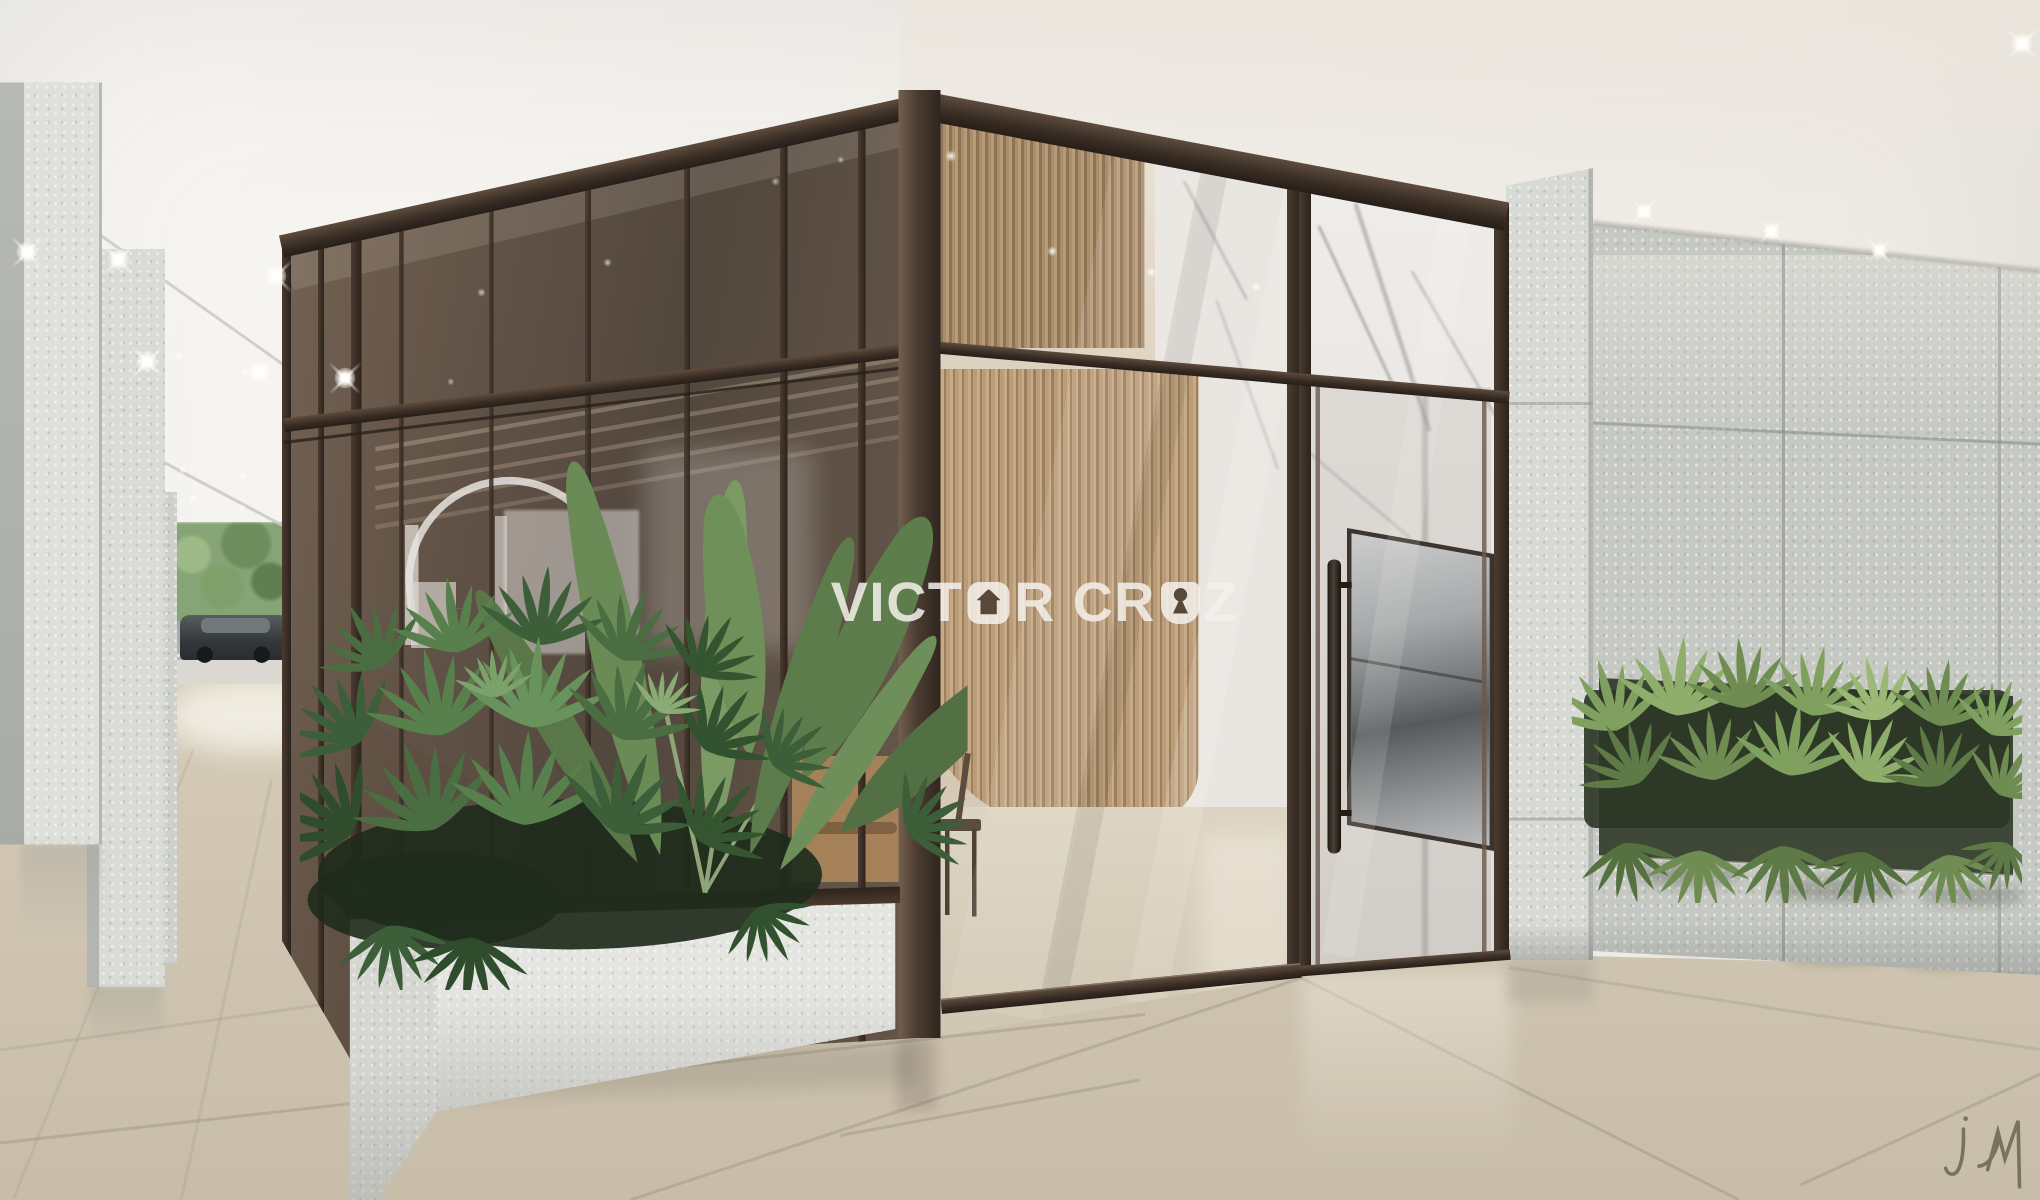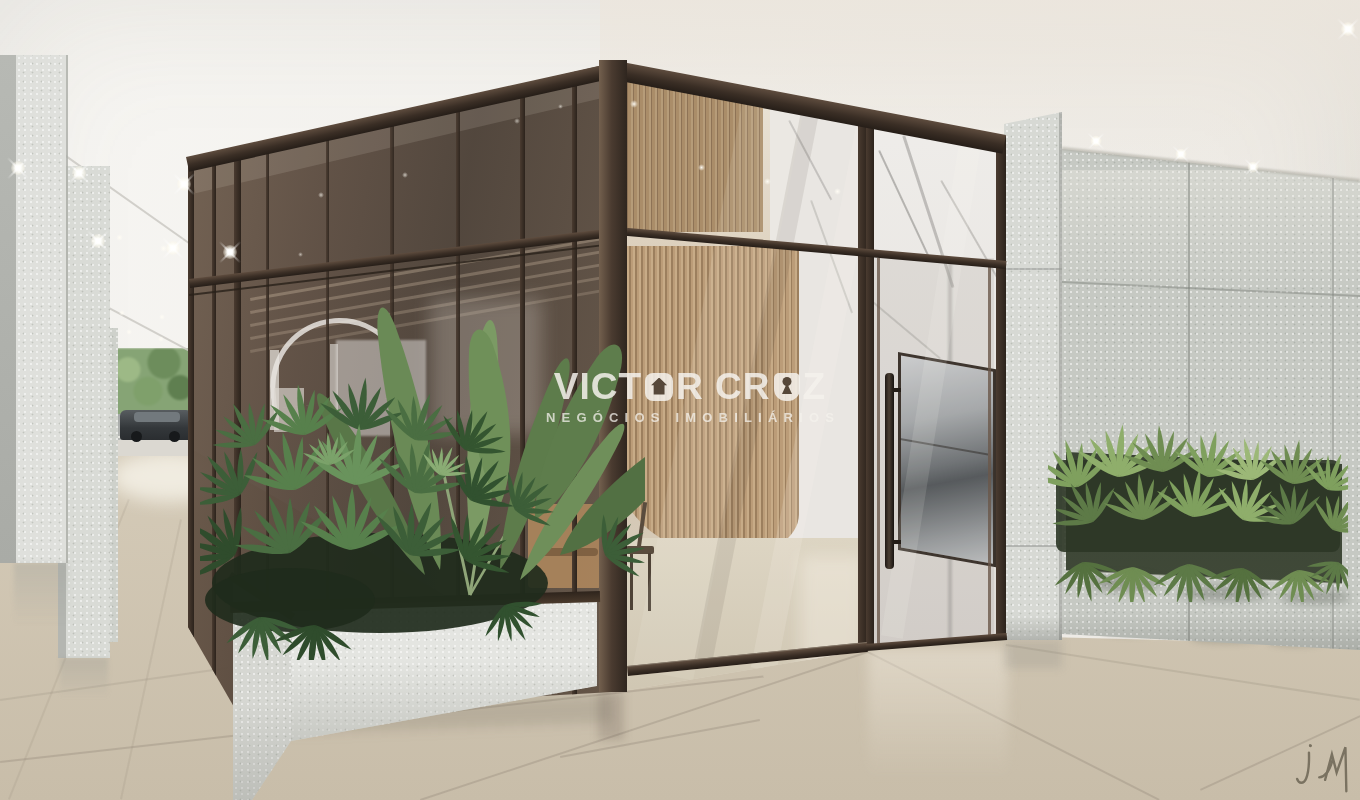--- a/index.html
+++ b/index.html
@@ -17,21 +17,21 @@
         background:radial-gradient(circle,#ffffff 0 2px,rgba(255,255,250,.95) 3px,rgba(255,250,235,.4) 6px,rgba(255,250,235,0) 8px);}
   .spot::before,.spot::after{content:"";position:absolute;left:50%;top:50%;width:30px;height:1.5px;
         background:linear-gradient(90deg,transparent,rgba(255,255,255,.8),transparent);transform:translate(-50%,-50%) rotate(45deg);}
   .spot::after{transform:translate(-50%,-50%) rotate(-45deg);}
   .glint{position:absolute;border-radius:50%;background:radial-gradient(circle,rgba(255,252,244,.95),rgba(255,252,244,0) 70%);}
   .joint{position:absolute;transform-origin:0 0;height:1.5px;background:rgba(146,136,120,.35);}
   .vein{position:absolute;transform-origin:0 0;border-radius:2px;filter:blur(.6px);}
   
   #watermark{position:absolute;left:505px;top:368px;width:370px;text-align:center;z-index:60;}
   .brandrow{display:flex;justify-content:center;align-items:center;gap:1px;
-      font-size:37px;font-weight:bold;letter-spacing:1px;color:rgba(244,241,236,.85);line-height:1;}
+      font-size:37px;font-weight:bold;letter-spacing:1px;color:rgba(244,241,236,.85);line-height:1;margin-top:15px;}
   .icon-o{display:inline-block;width:28px;height:28px;border-radius:8px;background:rgba(244,241,236,.85);position:relative;margin:0 2px;}
   .icon-o::after{content:"";position:absolute;left:6px;right:6px;top:5px;bottom:6px;background:#57483a;
       clip-path:polygon(50% 0,100% 45%,84% 45%,84% 100%,16% 100%,16% 45%,0 45%);}
   .icon-u{display:inline-block;width:26px;height:28px;border-radius:5px 5px 12px 12px;background:rgba(244,241,236,.85);position:relative;margin:0 2px;}
   .icon-u::before{content:"";position:absolute;left:50%;top:4px;transform:translateX(-50%);width:9px;height:9px;border-radius:50%;background:#57483a;}
   .icon-u::after{content:"";position:absolute;left:50%;top:10px;transform:translateX(-50%);width:0;height:0;
       border-left:5px solid transparent;border-right:5px solid transparent;border-bottom:11px solid #57483a;}
   #subtitle{font-size:13px;letter-spacing:6.2px;color:rgba(244,241,236,.75);margin-top:5px;padding-left:6px;font-weight:bold;}
 </style>
 </head>
@@ -351,21 +351,20 @@
   </svg>
 
   <div id="watermark">
     <div class="brandrow">
       <span>VICT</span>
         <span class="icon-o"></span>
         <span>R CR</span>
         <span class="icon-u"></span>
         <span>Z</span>
     </div>
-    <div id="subtitle">NEGÓCIOS IMOBILIÁRIOS</div>
   </div>
 
   <svg class="abs" style="left:1296px;top:736px;z-index:55;transform:rotate(4deg);opacity:.8;" width="64" height="62" viewBox="0 0 64 62">
     <title>jm</title>
     <g fill="none" stroke="#67604f" stroke-width="2.4" stroke-linecap="round">
       <circle cx="13" cy="11" r="1.6" fill="#67604f" stroke="none"></circle>
       <path d="M12 18 c1 10 1 20 -1 26 c-2 6 -7 6 -9 1"></path>
       <path d="M24 42 c6 -1 10 -8 12 -18"></path>
       <path d="M30 44 l5 -26 l6 18 l7 -26 l4 44"></path>
     </g>

